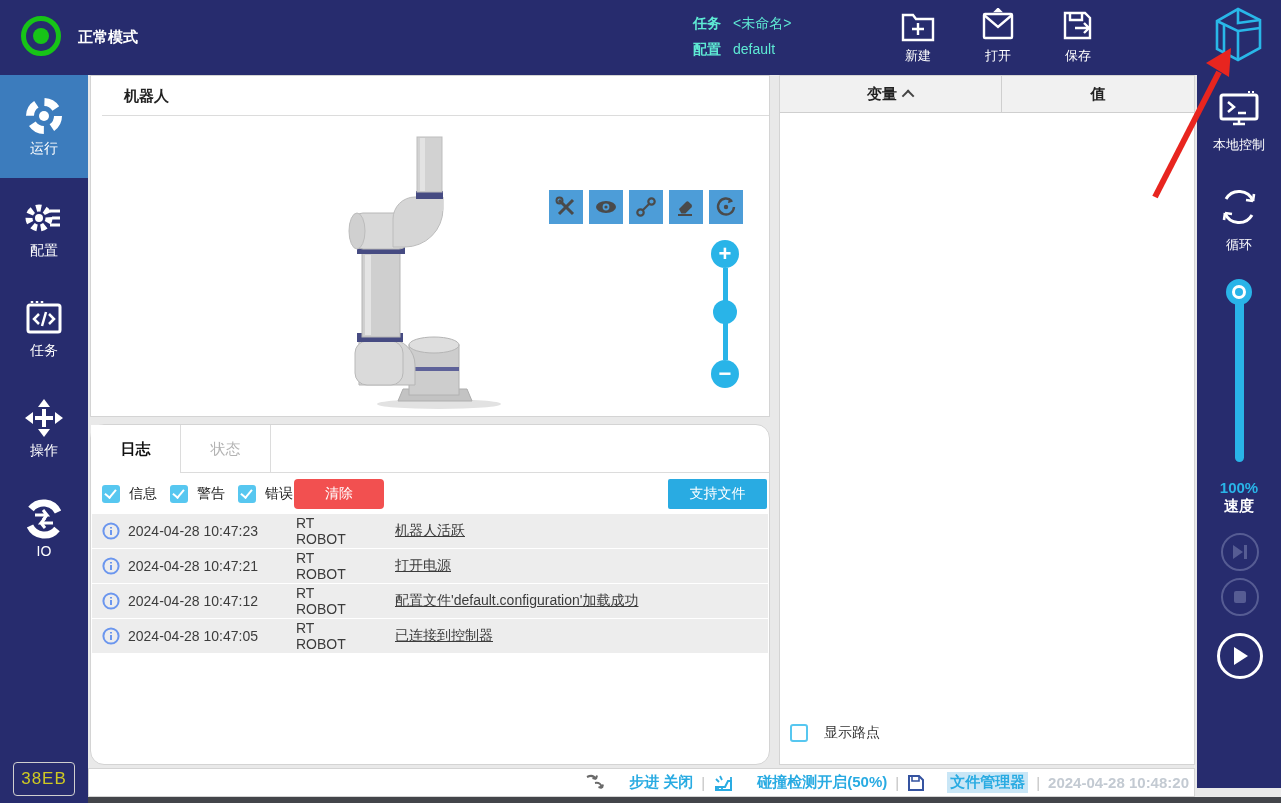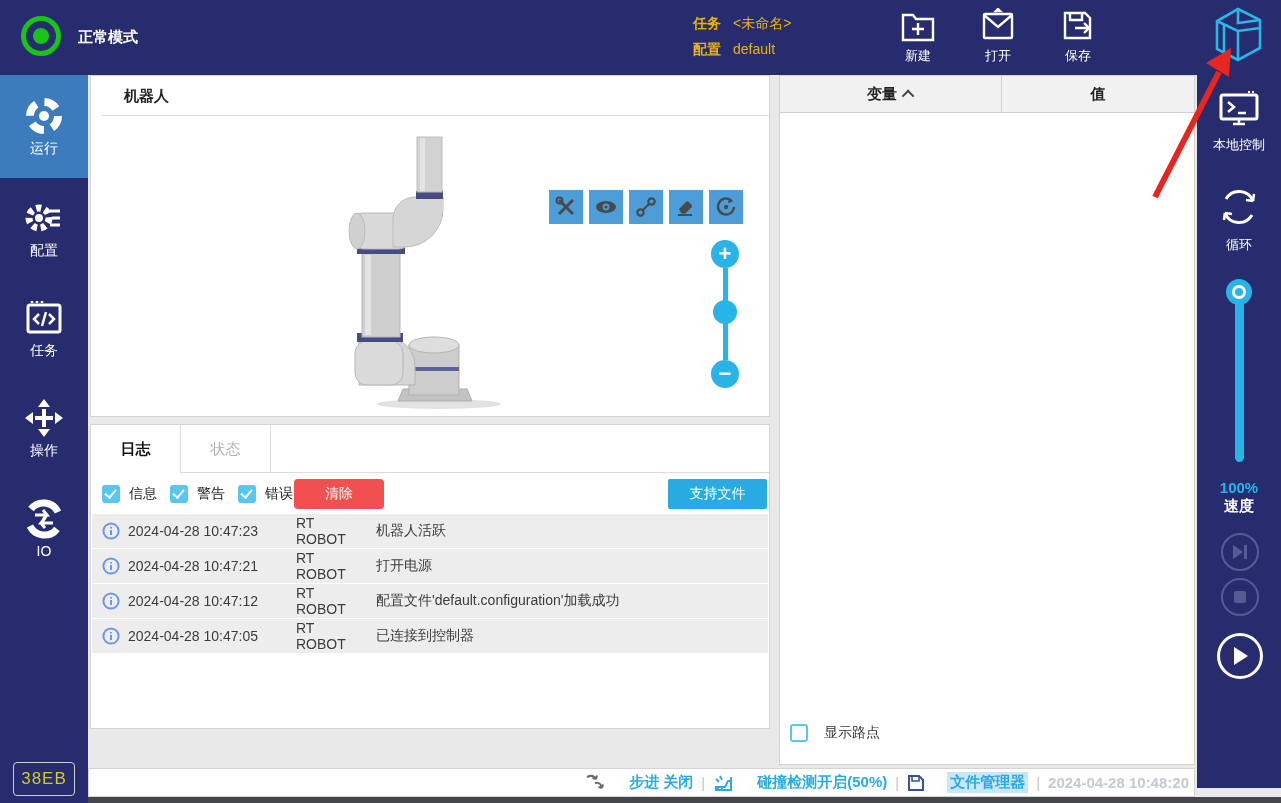--- a/index.html
+++ b/index.html
@@ -5,21 +5,21 @@
   * { margin:0; padding:0; box-sizing:border-box; }
   html,body { width:1281px; height:803px; }
   body { font-family:"Liberation Sans","DejaVu Sans",sans-serif; font-size:14px; color:#333; }
   #app { position:relative; width:1281px; height:803px; background:#e9e9e9; overflow:hidden; }
 
   
   .topbar { position:absolute; left:0; top:0; width:1281px; height:75px; background:#272c6e; z-index:2; }
   .mode-ind { position:absolute; left:21px; top:16px; width:40px; height:40px; border:5px solid #17c417; border-radius:50%; }
   .mode-ind .dot { position:absolute; left:50%; top:50%; width:16px; height:16px; margin:-8px 0 0 -8px; background:#17c417; border-radius:50%; }
   .mode-label { position:absolute; left:78px; top:28px; color:#fff; font-weight:bold; font-size:15px; }
-  .task-config { position:absolute; left:693px; top:10px; color:#eab308; font-size:14px; line-height:26px; }
+  .task-config { position:absolute; left:693px; top:10px; color:#5eead4; font-size:14px; line-height:26px; }
   .task-config .row b { font-weight:bold; margin-right:12px; }
   .tb-action { position:absolute; top:8px; width:64px; text-align:center; color:#fff; cursor:pointer; }
   .tb-action svg { display:block; margin:0 auto; }
   .tb-action .lbl { font-size:13px; margin-top:3px; }
   .brand-logo { position:absolute; left:1210px; top:5px; width:56px; height:60px; cursor:pointer; }
 
   
   .lsidebar { position:absolute; left:0; top:75px; width:88px; height:728px; background:#272c6e; z-index:1; }
   .nav-item { width:88px; height:100px; display:flex; flex-direction:column; align-items:center; justify-content:center; color:#fff; cursor:pointer; }
   .nav-item.active { background:#3c7cbd; height:103px; }
@@ -35,39 +35,39 @@
   .view-toolbar { position:absolute; top:73px; right:26px; display:flex; gap:6px; }
   .vt-btn { width:34px; height:34px; background:#4d9dd8; display:flex; align-items:center; justify-content:center; cursor:pointer; }
 
   .zoomctl { position:absolute; right:28px; top:123px; width:30px; }
   .zc-btn { width:28px; height:28px; border-radius:50%; background:#29b4e8; color:#fff; font-size:22px; font-weight:bold; display:flex; align-items:center; justify-content:center; cursor:pointer; line-height:0; }
   .zc-track { position:absolute; left:12px; top:28px; width:5px; height:92px; background:#29b4e8; }
   .zc-handle { position:absolute; left:2px; top:60px; width:24px; height:24px; border-radius:50%; background:#29b4e8; cursor:pointer; }
   .zc-minus { position:absolute; top:120px; }
 
   
-  .log-panel { left:90px; top:424px; width:680px; height:305px; }
+  .log-panel { left:90px; top:424px; width:680px; height:341px;border-radius:14px; }
   .tabrow { height:48px; display:flex; border-bottom:1px solid #dcdcdc; }
   .tab { width:90px; height:48px; display:flex; align-items:center; justify-content:center; font-size:15px; border-right:1px solid #dcdcdc; cursor:pointer; }
   .tab.active { font-weight:bold; color:#111; background:#fff; }
   .tab.inactive { color:#b3b3b3; }
   .filterrow { position:relative; height:41px; display:flex; align-items:center; padding-left:11px; gap:9px; }
   .cbx { width:18px; height:18px; border-radius:3px; background:#57c7f0; position:relative; cursor:pointer; flex:0 0 auto; }
   .cbx::after { content:""; position:absolute; left:5px; top:2px; width:5px; height:9px; border:solid #fff; border-width:0 2px 2px 0; transform:rotate(40deg); }
   .cbx.empty { background:#fff; border:2px solid #57c7f0; }
   .cbx.empty::after { display:none; }
   .flabel { font-size:14px; color:#222; margin-right:4px; }
   .btn-clear { position:absolute; left:203px; top:6px; width:90px; height:30px; background:#f25050; color:#fff; border:none; border-radius:4px; font-size:14px; cursor:pointer; font-family:inherit; }
   .btn-support { position:absolute; right:2px; top:6px; width:99px; height:30px; background:#29abe2; color:#fff; border:none; border-radius:2px; font-size:14px; cursor:pointer; font-family:inherit; }
   .logrows { position:absolute; left:1px; top:89px; width:676px; }
   .logrow { height:34px; background:#ededed; margin-bottom:1px; display:flex; align-items:center; font-size:14px; color:#3c3c3c; }
   .logrow .ic { margin:0 8px 0 10px; flex:0 0 auto; display:flex; }
   .logrow .t { width:168px; }
   .logrow .s { width:66px; }
-  .logrow .m { margin-left:14px; }
+  .logrow .m { margin-left:33px;text-decoration:underline; }
 
   
   .var-panel { left:779px; top:75px; width:416px; height:690px; }
   .var-head { display:flex; height:37px; background:#f1f1f1; border-bottom:1px solid #cfcfcf; font-weight:bold; font-size:15px; color:#222; }
   .var-head .c1 { width:222px; border-right:1px solid #cfcfcf; display:flex; align-items:center; justify-content:center; gap:8px; cursor:pointer; }
   .var-head .c2 { flex:1; display:flex; align-items:center; justify-content:center; }
   .caret { width:9px; height:9px; border-left:2px solid #444; border-top:2px solid #444; transform:rotate(45deg) translateY(2px); }
   .waypoint-row { position:absolute; left:10px; bottom:22px; display:flex; align-items:center; gap:16px; font-size:14px; color:#333; }
 
   

